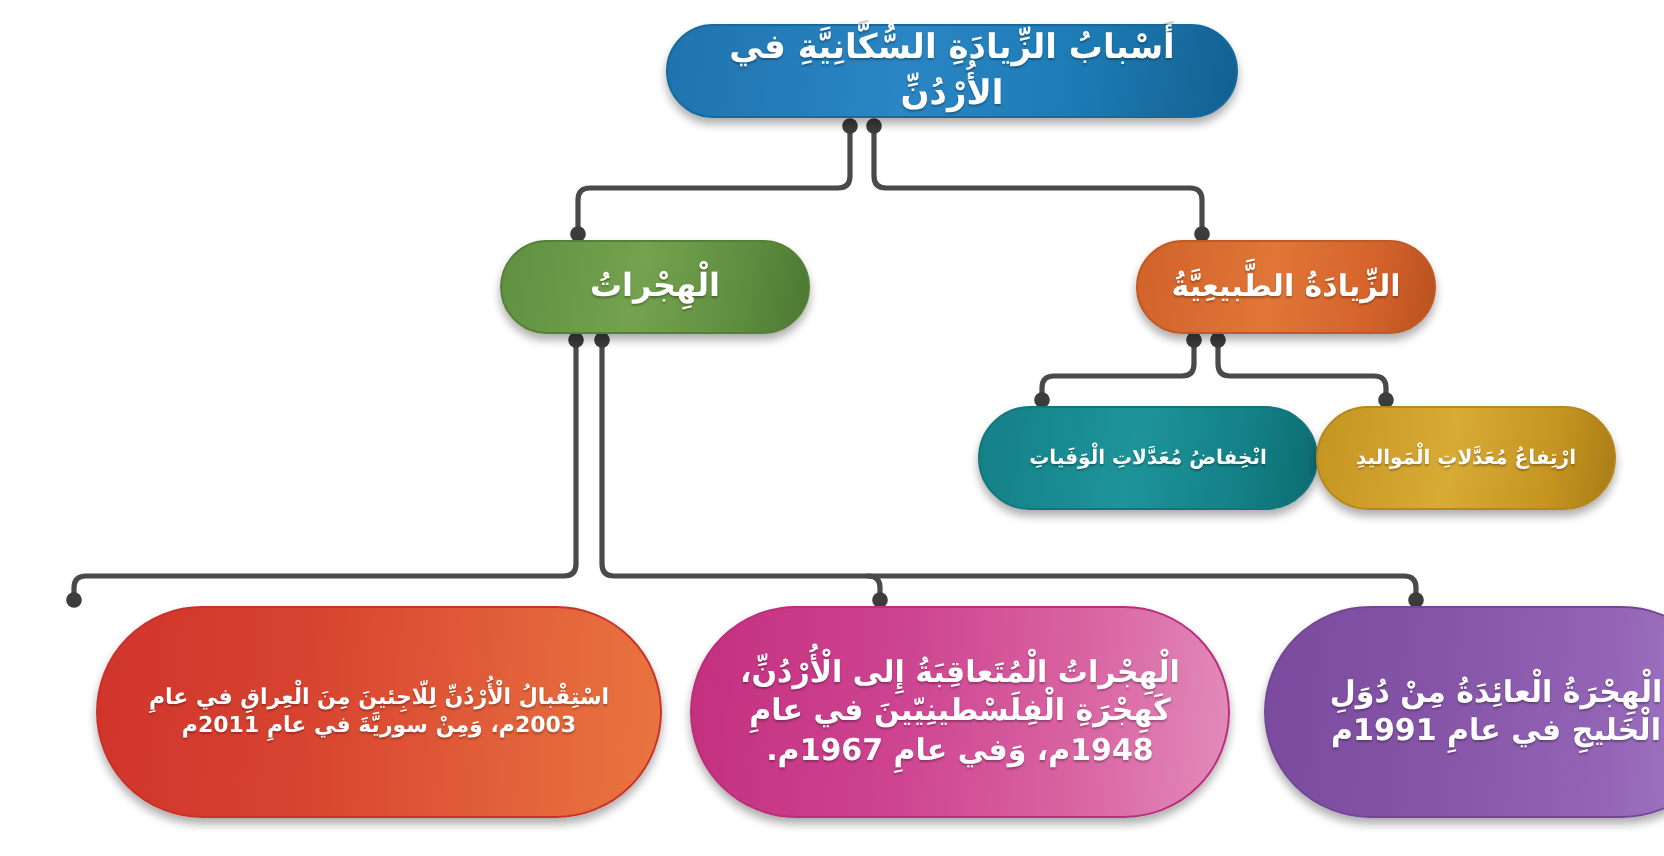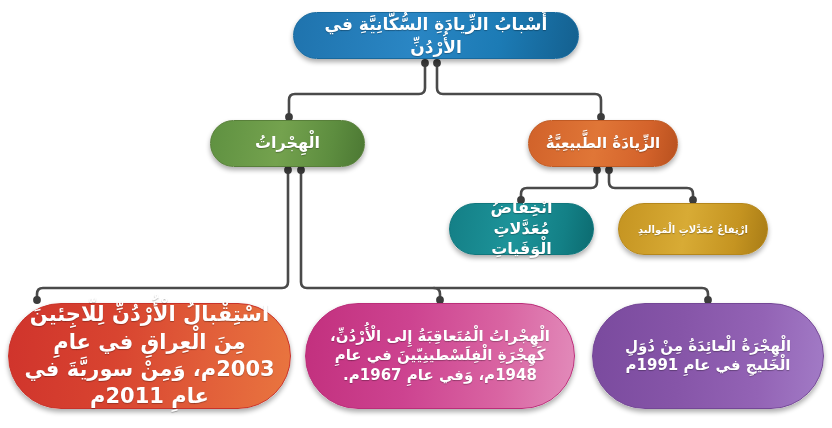--- a/index.html
+++ b/index.html
@@ -34,20 +34,21 @@
     color: #ffffff;
     direction: rtl;
     box-sizing: border-box;
     z-index: 3;
     border-radius: 999px;
     box-shadow: 0 3px 5px rgba(0,0,0,0.33);
     line-height: 1.30;
     padding: 2px 14px;
     font-weight: bold;
     text-shadow: 0 1px 1px rgba(0,0,0,0.28);
+    margin-left: 40px;
     -webkit-font-smoothing: antialiased;
   }
   .node .txt {
     display: block;
     width: 100%;
   }
 
   
   #node-root {
     left: 293px; top: 12px; width: 286px; height: 47px;
@@ -63,35 +64,35 @@
     border: 1px solid #587f3a;
   }
   #node-natural {
     left: 528px; top: 120px; width: 150px; height: 47px;
     font-size: 15px;
     background: linear-gradient(100deg, #d1622a 0%, #e07637 45%, #d4632b 78%, #b8511f 100%);
     border: 1px solid #bf5a24;
   }
   
   #node-deaths {
-    left: 449px; top: 203px; width: 145px; height: 52px;
-    font-size: 16px;
+    left: 449px; top: 203px; width: 170px; height: 52px;
+    font-size: 10px;
     background: linear-gradient(100deg, #147f86 0%, #1d949a 45%, #138086 78%, #0c6b70 100%);
     border: 1px solid #11777d;
   }
   #node-births {
     left: 618px; top: 203px; width: 150px; height: 52px;
     font-size: 10px;
     background: linear-gradient(100deg, #c59421 0%, #d8ab35 45%, #c59421 78%, #a87c16 100%);
     border: 1px solid #b5871c;
   }
   
   #node-refugees {
     left: 8px; top: 303px; width: 283px; height: 106px;
-    font-size: 21px;
+    font-size: 11px;
     background: linear-gradient(95deg, #d0342c 0%, #d84430 38%, #e2603a 72%, #e9753f 100%);
     border: 1px solid #c8322a;
   }
   #node-successive {
     left: 305px; top: 303px; width: 270px; height: 106px;
     font-size: 15px;
     background: linear-gradient(95deg, #c2307e 0%, #cd4390 38%, #d964a2 72%, #e28bba 100%);
     border: 1px solid #bb2e79;
   }
   #node-return {

